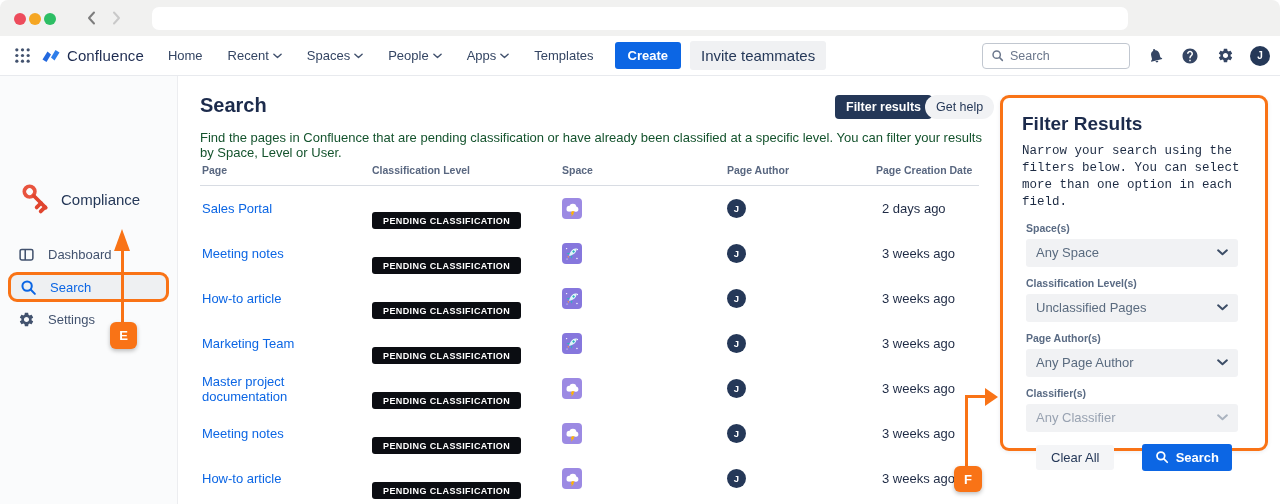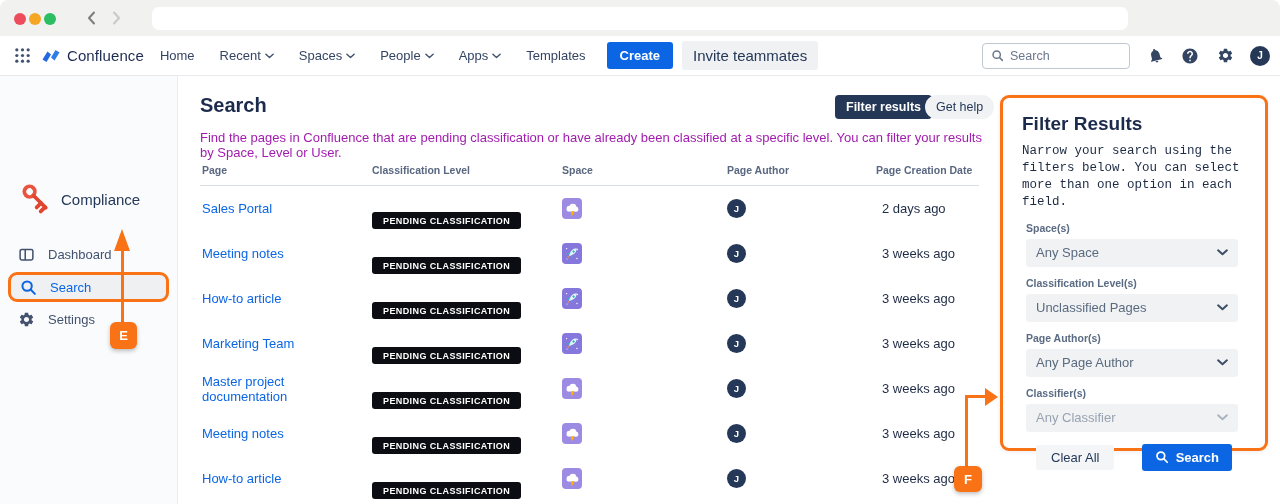--- a/index.html
+++ b/index.html
@@ -15,21 +15,21 @@
   .nav-arrow { position:absolute; top:10px; width:16px; height:16px; }
   .urlbar { position:absolute; left:152px; top:7px; width:976px; height:23px;
     background:#ffffff; border-radius:7px; }
 
   
   .navbar { position:absolute; left:0; top:36px; width:1280px; height:40px; background:#fff;
     border-bottom:1px solid #e8eaee; display:flex; align-items:center; padding:0 10px 0 14px; }
   .appswitch { width:18px; height:18px; margin-right:10px; display:flex; align-items:center; }
   .brandmark { display:flex; align-items:center; gap:7px; }
   .brandname { font-size:15px; font-weight:normal; color:#1d2b50; letter-spacing:0.1px; }
-  .topnav { display:flex; align-items:center; gap:25px; margin-left:16px; }
+  .topnav { display:flex; align-items:center; gap:25px; margin-left:24px; }
   .topnav .nav-item { font-size:13px; color:#344563; display:flex; align-items:center; gap:4px; cursor:default; }
   .btn-create { margin-left:21px; background:#0c66e4; color:#fff; font-size:13px; font-weight:bold;
     border:none; border-radius:3px; padding:6px 13px; }
   .btn-invite { margin-left:9px; background:#f0f1f3; color:#253858; font-size:15px;
     border:none; border-radius:3px; padding:6px 11px; }
   .nav-right { margin-left:auto; display:flex; align-items:center; gap:15px; }
   .topsearch { width:148px; height:26px; border:1px solid #c1c7d0; border-radius:4px;
     display:flex; align-items:center; padding:0 8px; gap:6px; background:#fff; }
   .topsearch input { border:none; outline:none; width:100px; font-size:12.5px; color:#344563;
     font-family:"Liberation Sans", sans-serif; background:transparent; }
@@ -48,21 +48,21 @@
   .side-item.active-box { left:8px; width:161px; height:30px; border:3px solid #f97316;
     border-radius:9px; background:#eef0f2; padding-left:9px; color:#0c66e4; gap:13px; }
   .side-item .lbl { line-height:1; }
 
   
   .page-title { position:absolute; left:200px; top:94px; font-size:20px; font-weight:bold; color:#1c2b4c; }
   .btn-filter-results { position:absolute; left:835px; top:95px; height:24px; padding:0 11px;
     background:#243757; color:#fff; font-size:12.5px; font-weight:bold; border:none; border-radius:4px; }
   .btn-get-help { position:absolute; left:925px; top:95px; height:24px; padding:0 11px;
     background:#f1f2f4; color:#253858; font-size:12.5px; border:none; border-radius:12px; }
-  .page-desc { position:absolute; left:200px; top:130px; width:782px; font-size:13px; color:#a21caf; }
+  .page-desc { position:absolute; left:200px; top:130px; width:782px; font-size:13px; color:#14532d; }
 
   .table { position:absolute; left:200px; top:162px; width:779px; }
   .thead, .trow { display:grid; grid-template-columns:170px 190px 165px 149px 1fr; align-items:center; }
   .thead { font-size:10.5px; font-weight:bold; color:#596780; padding:2px 0 9px 2px; border-bottom:1px solid #d8dce3; }
   .trow { height:45px; padding-left:2px; }
   .page-link { font-size:13px; color:#0c66e4; text-decoration:none; }
   .badge { display:inline-block; background:#0b0d12; color:#fff; font-size:9px; font-weight:bold;
     letter-spacing:0.4px; padding:4px 11px 3px; border-radius:3px; white-space:nowrap;margin-top:24px; }
   .tile { width:20px; height:21px; border-radius:4px; display:flex; align-items:center; justify-content:center; }
   .tile svg { display:none; width:18px; height:18px; }

